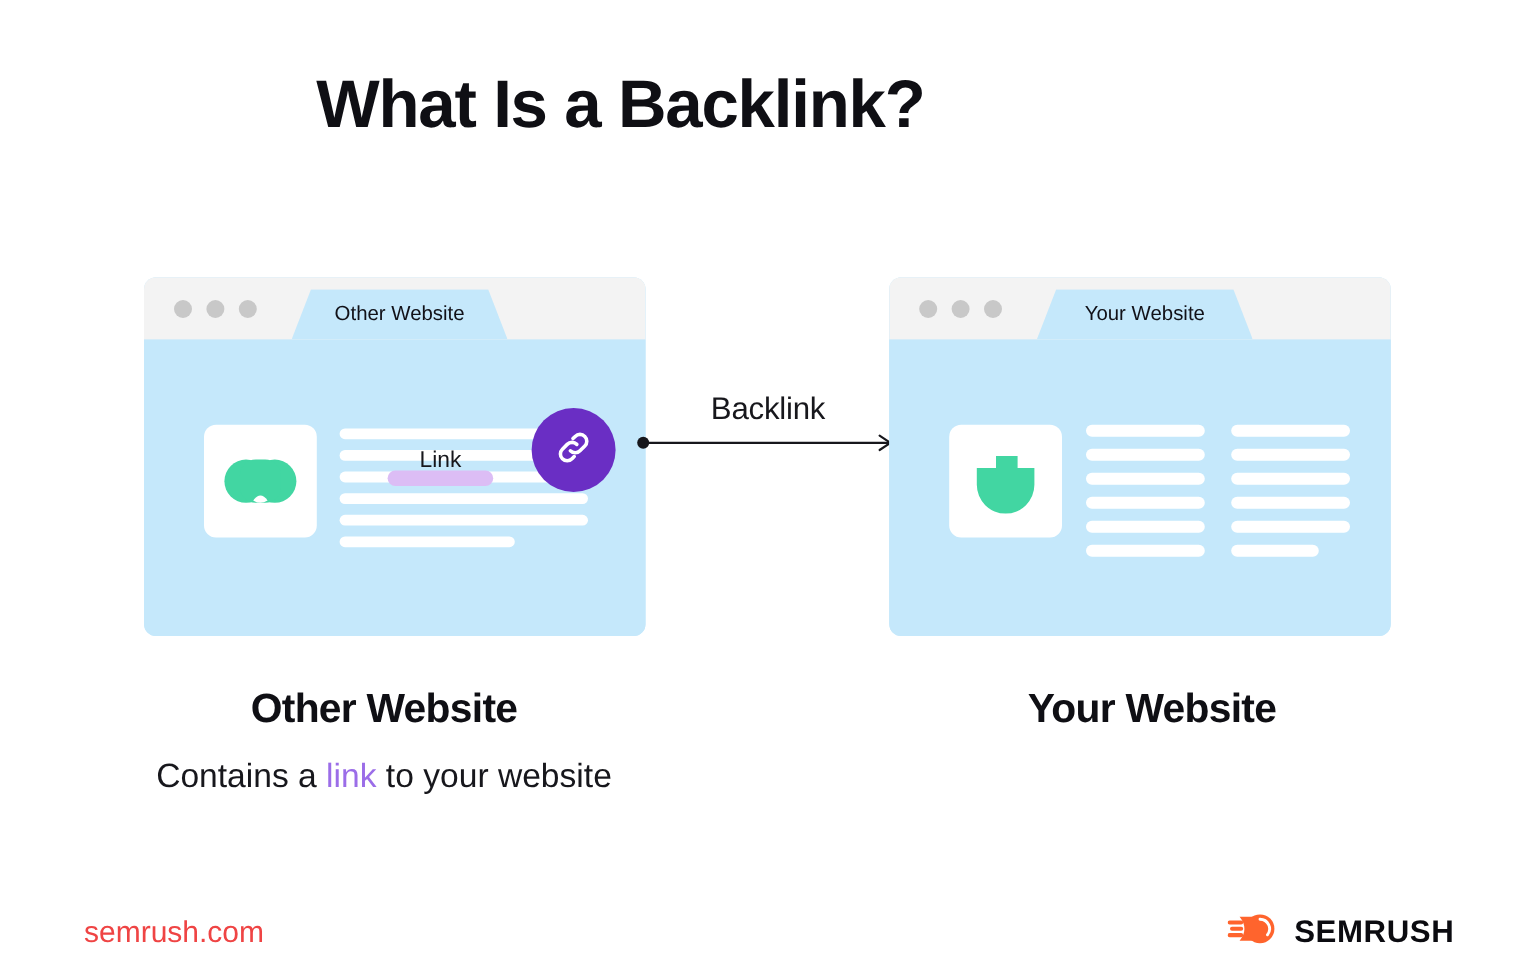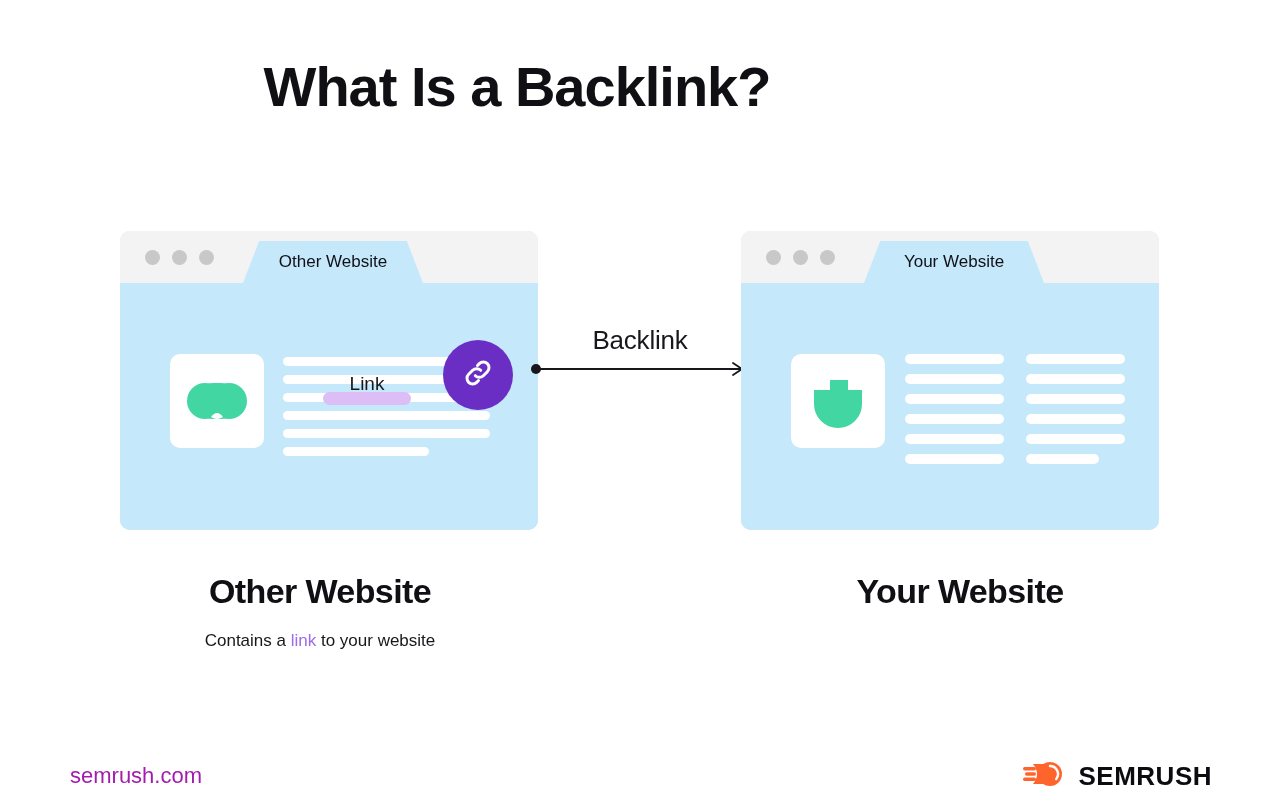--- a/index.html
+++ b/index.html
@@ -214,33 +214,33 @@
     text-align: center;
   }
   .caption-title {
     font-size: 34px;
     font-weight: bold;
     letter-spacing: -0.6px;
     color: #0f0f14;
     margin-bottom: 20px;
   }
   .caption-sub {
-    font-size: 17px;
+    font-size: 28px;
     color: #17171c;
   }
   .hl-purple { color: #9B6DE8; }
   .hl-teal   { color: #13BFA6; }
 
   
   .footer-url {
     position: absolute;
     left: 70px;
     top: 763px;
-    font-size: 22px;
-    color: #a21caf;
+    font-size: 25px;
+    color: #ef4444;
   }
   .brand {
     position: absolute;
     right: 68px;
     top: 760px;
     display: flex;
     align-items: center;
     gap: 11px;
   }
   .brand-word {

